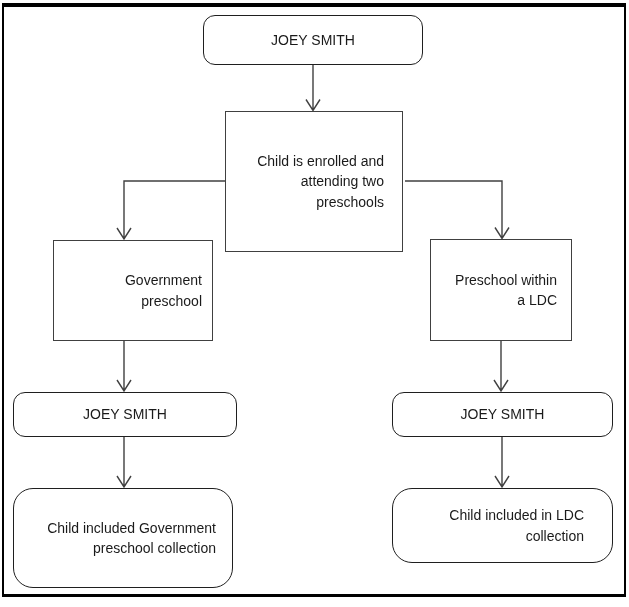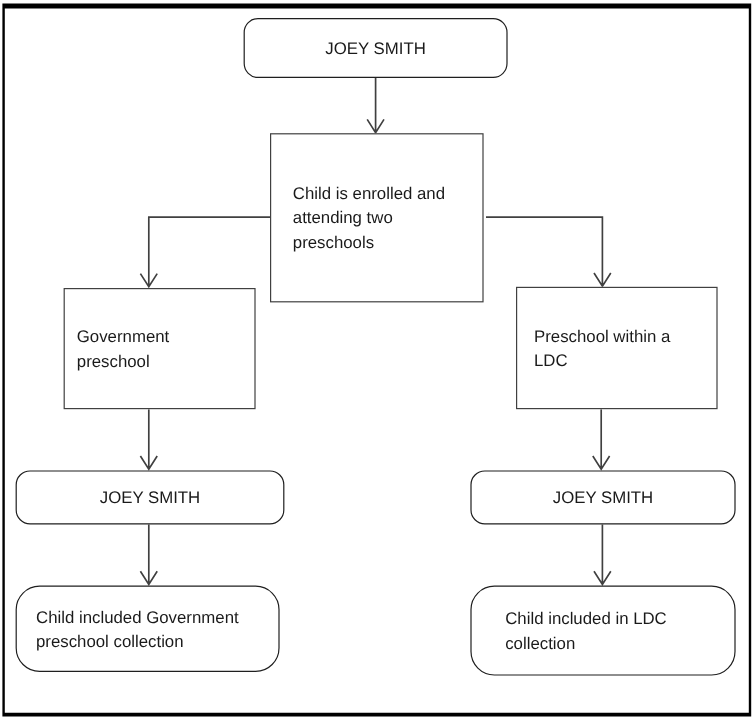--- a/index.html
+++ b/index.html
@@ -29,36 +29,36 @@
     width: 629px; height: 607px;
     z-index: 1;
   }
   .node {
     position: absolute;
     z-index: 2;
     box-sizing: border-box;
     display: flex;
     align-items: center;
     justify-content: center;
-    text-align: left;
+    text-align: right;
     background: #ffffff;
     font-size: 14px;
     line-height: 1.45;
   }
   .rect { border: 1.5px solid #404040; }
   .round-sm { border: 1.5px solid #1f1f1f; border-radius: 12px; }
   .round-lg { border: 1.5px solid #1f1f1f; border-radius: 20px; }
 
   .node-top-joey      { left: 203px; top: 15px;  width: 220px; height: 50px; }
   .node-enrolled      { left: 225px; top: 111px; width: 178px; height: 141px; padding: 0 18px; }
   .node-gov           { left: 53px;  top: 240px; width: 160px; height: 101px; padding: 0 10px; }
-  .node-ldc           { left: 430px; top: 239px; width: 168px; height: 102px; padding: 0 14px; }
+  .node-ldc           { left: 430px; top: 239px; width: 142px; height: 102px; padding: 0 14px; }
   .node-joey-left     { left: 13px;  top: 392px; width: 224px; height: 45px; }
   .node-joey-right    { left: 392px; top: 392px; width: 221px; height: 45px; }
-  .node-gov-collect   { left: 13px;  top: 488px; width: 220px; height: 72px; padding: 0 16px; }
+  .node-gov-collect   { left: 13px;  top: 488px; width: 220px; height: 100px; padding: 0 16px; }
   .node-ldc-collect   { left: 392px; top: 488px; width: 221px; height: 75px; padding: 0 28px; }
 </style>
 </head>
 <body>
 
 <div class="canvas">
 
   <div class="outer-border"></div>
 
   <svg class="connectors" viewBox="0 0 629 607" fill="none" stroke="#404040" stroke-width="1.4">

